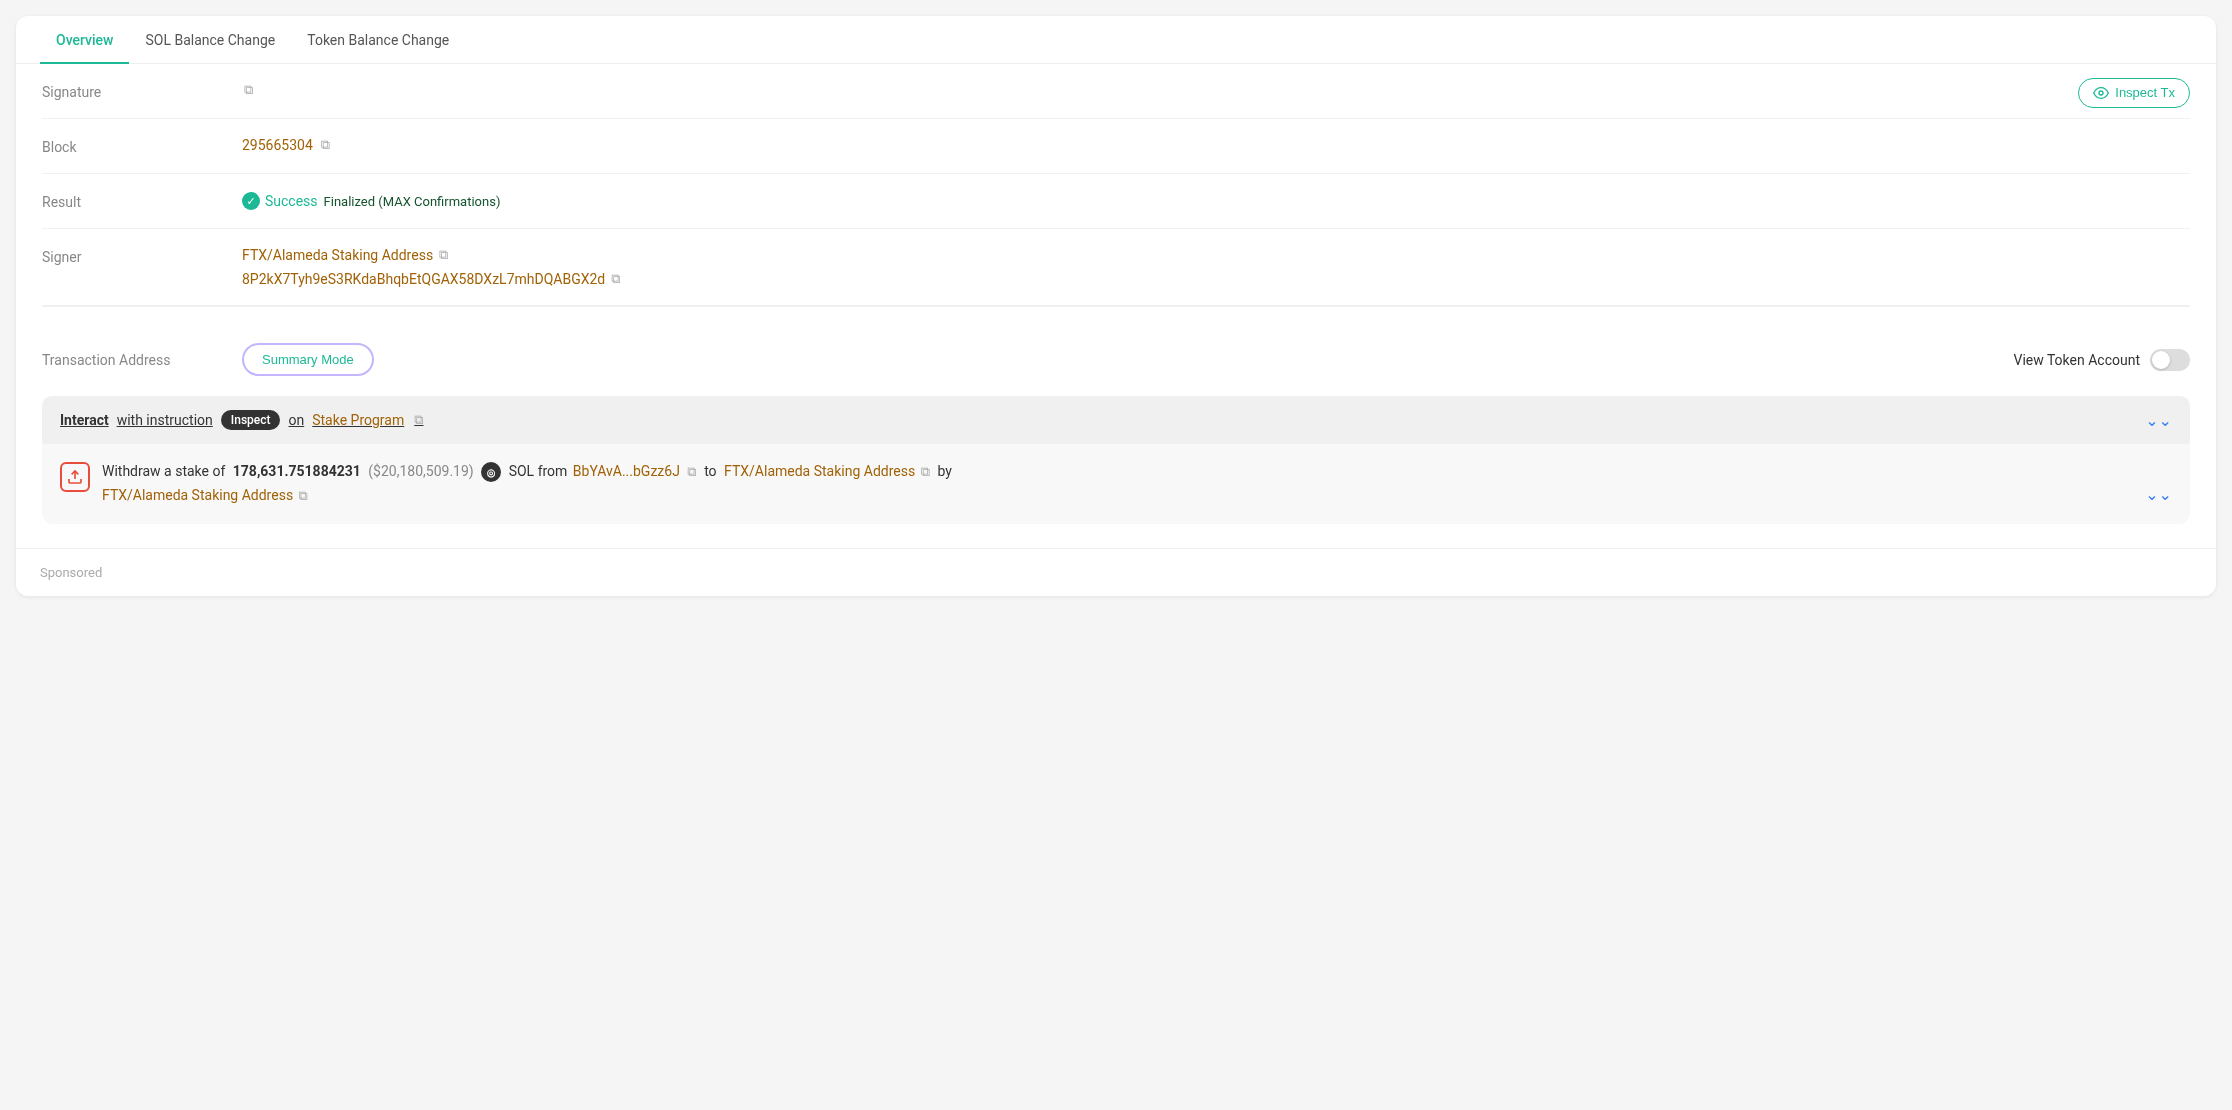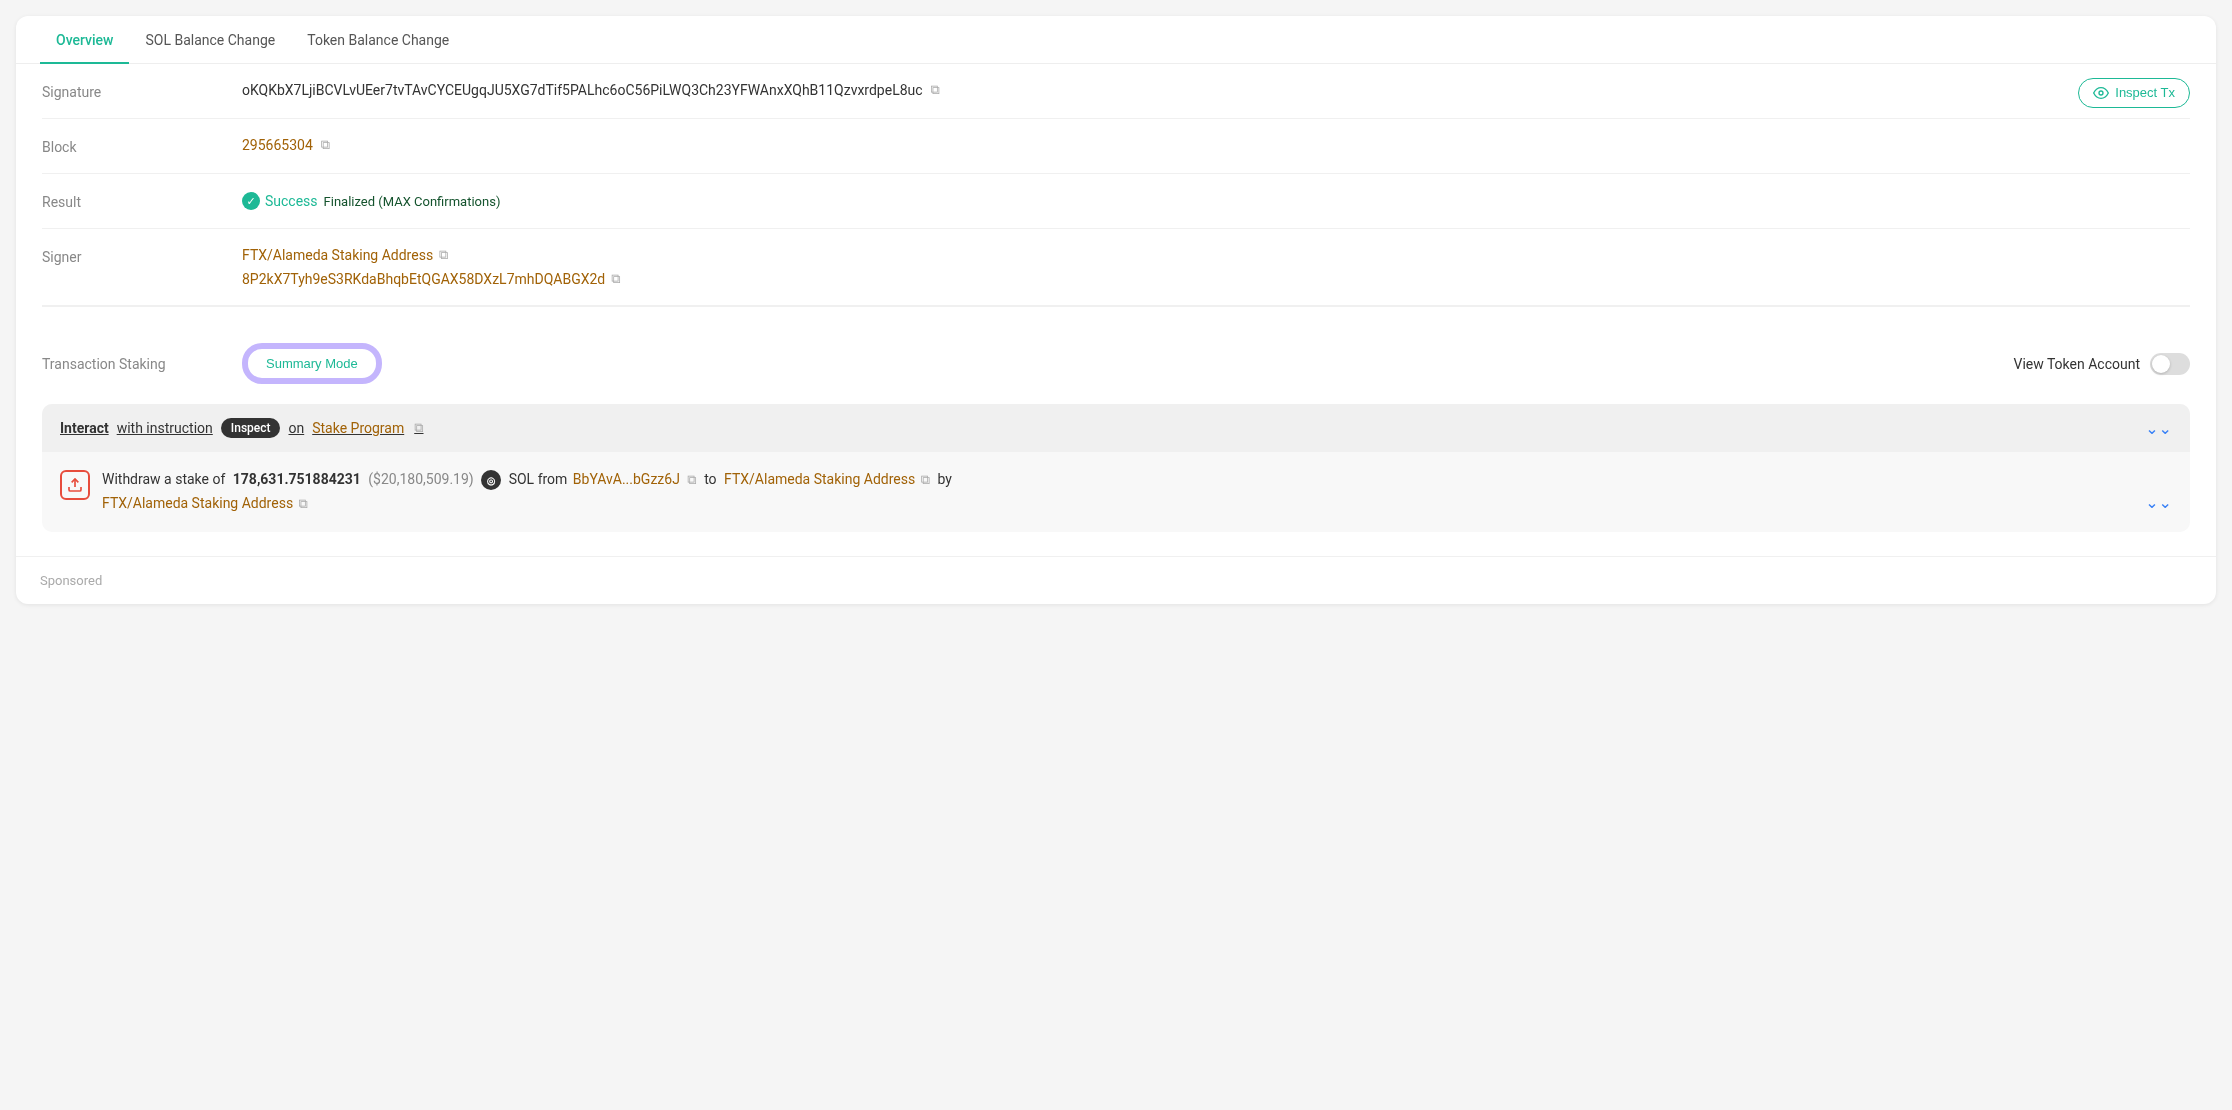--- a/index.html
+++ b/index.html
@@ -119,21 +119,21 @@
     .tx-actions-header {
       display: flex;
       align-items: center;
       justify-content: space-between;
       padding: 18px 0 12px;
     }
     .tx-actions-label { color: #888; font-size: 14px; min-width: 200px; }
     .tx-actions-controls { flex: 1; display: flex; align-items: center; justify-content: space-between; }
 
     .summary-btn {
-      border: 6px solid #c4b5fd;
+      border: 2px solid #c4b5fd;
       color: #1db996;
       background: #fff;
       border-radius: 20px;
       padding: 7px 18px;
       cursor: pointer;
       font-size: 13px;
       font-weight: 500;
     }
 
     .view-token-toggle {
@@ -251,21 +251,20 @@
     <div class="tab">
       <span>Token Balance Change</span>
     </div>
   </div>
 
   <div class="content">
 
     <div class="row">
       <div class="row-label">Signature</div>
       <div class="row-value">
-        <span>oKQKbX7LjiBCVLvUEer7tvTAvCYCEUgqJU5XG7dTif5PALhc6oC56PiLWQ3Ch23YFWAnxXQhB11QzvxrdpeL8uc</span>
         <span class="copy-icon" title="Copy">⧉</span>
       </div>
       <button class="inspect-btn">
         <svg width="16" height="16" viewBox="0 0 24 24" fill="none" stroke="#1db996" stroke-width="2">
           <path d="M1 12s4-8 11-8 11 8 11 8-4 8-11 8-11-8-11-8z"></path>
           <circle cx="12" cy="12" r="3"></circle>
         </svg>
         <span>Inspect Tx</span>
       </button>
     </div>
@@ -299,21 +298,21 @@
         </div>
         <div class="signer-row">
           <a class="link-blue">8P2kX7Tyh9eS3RKdaBhqbEtQGAX58DXzL7mhDQABGX2d</a>
           <span class="copy-icon">⧉</span>
         </div>
       </div>
     </div>
 
     <div style="border-top: 1px solid #f0f0f0; padding-top: 18px;">
       <div class="tx-actions-header">
-        <div class="tx-actions-label">Transaction Staking</div>
+        <div class="tx-actions-label">Transaction Address</div>
         <div class="tx-actions-controls">
           <button class="summary-btn">Summary Mode</button>
           <div class="view-token-toggle">
             <span>View Token Account</span>
             <div class="toggle-switch"></div>
           </div>
         </div>
       </div>
 
       <div class="action-card">

